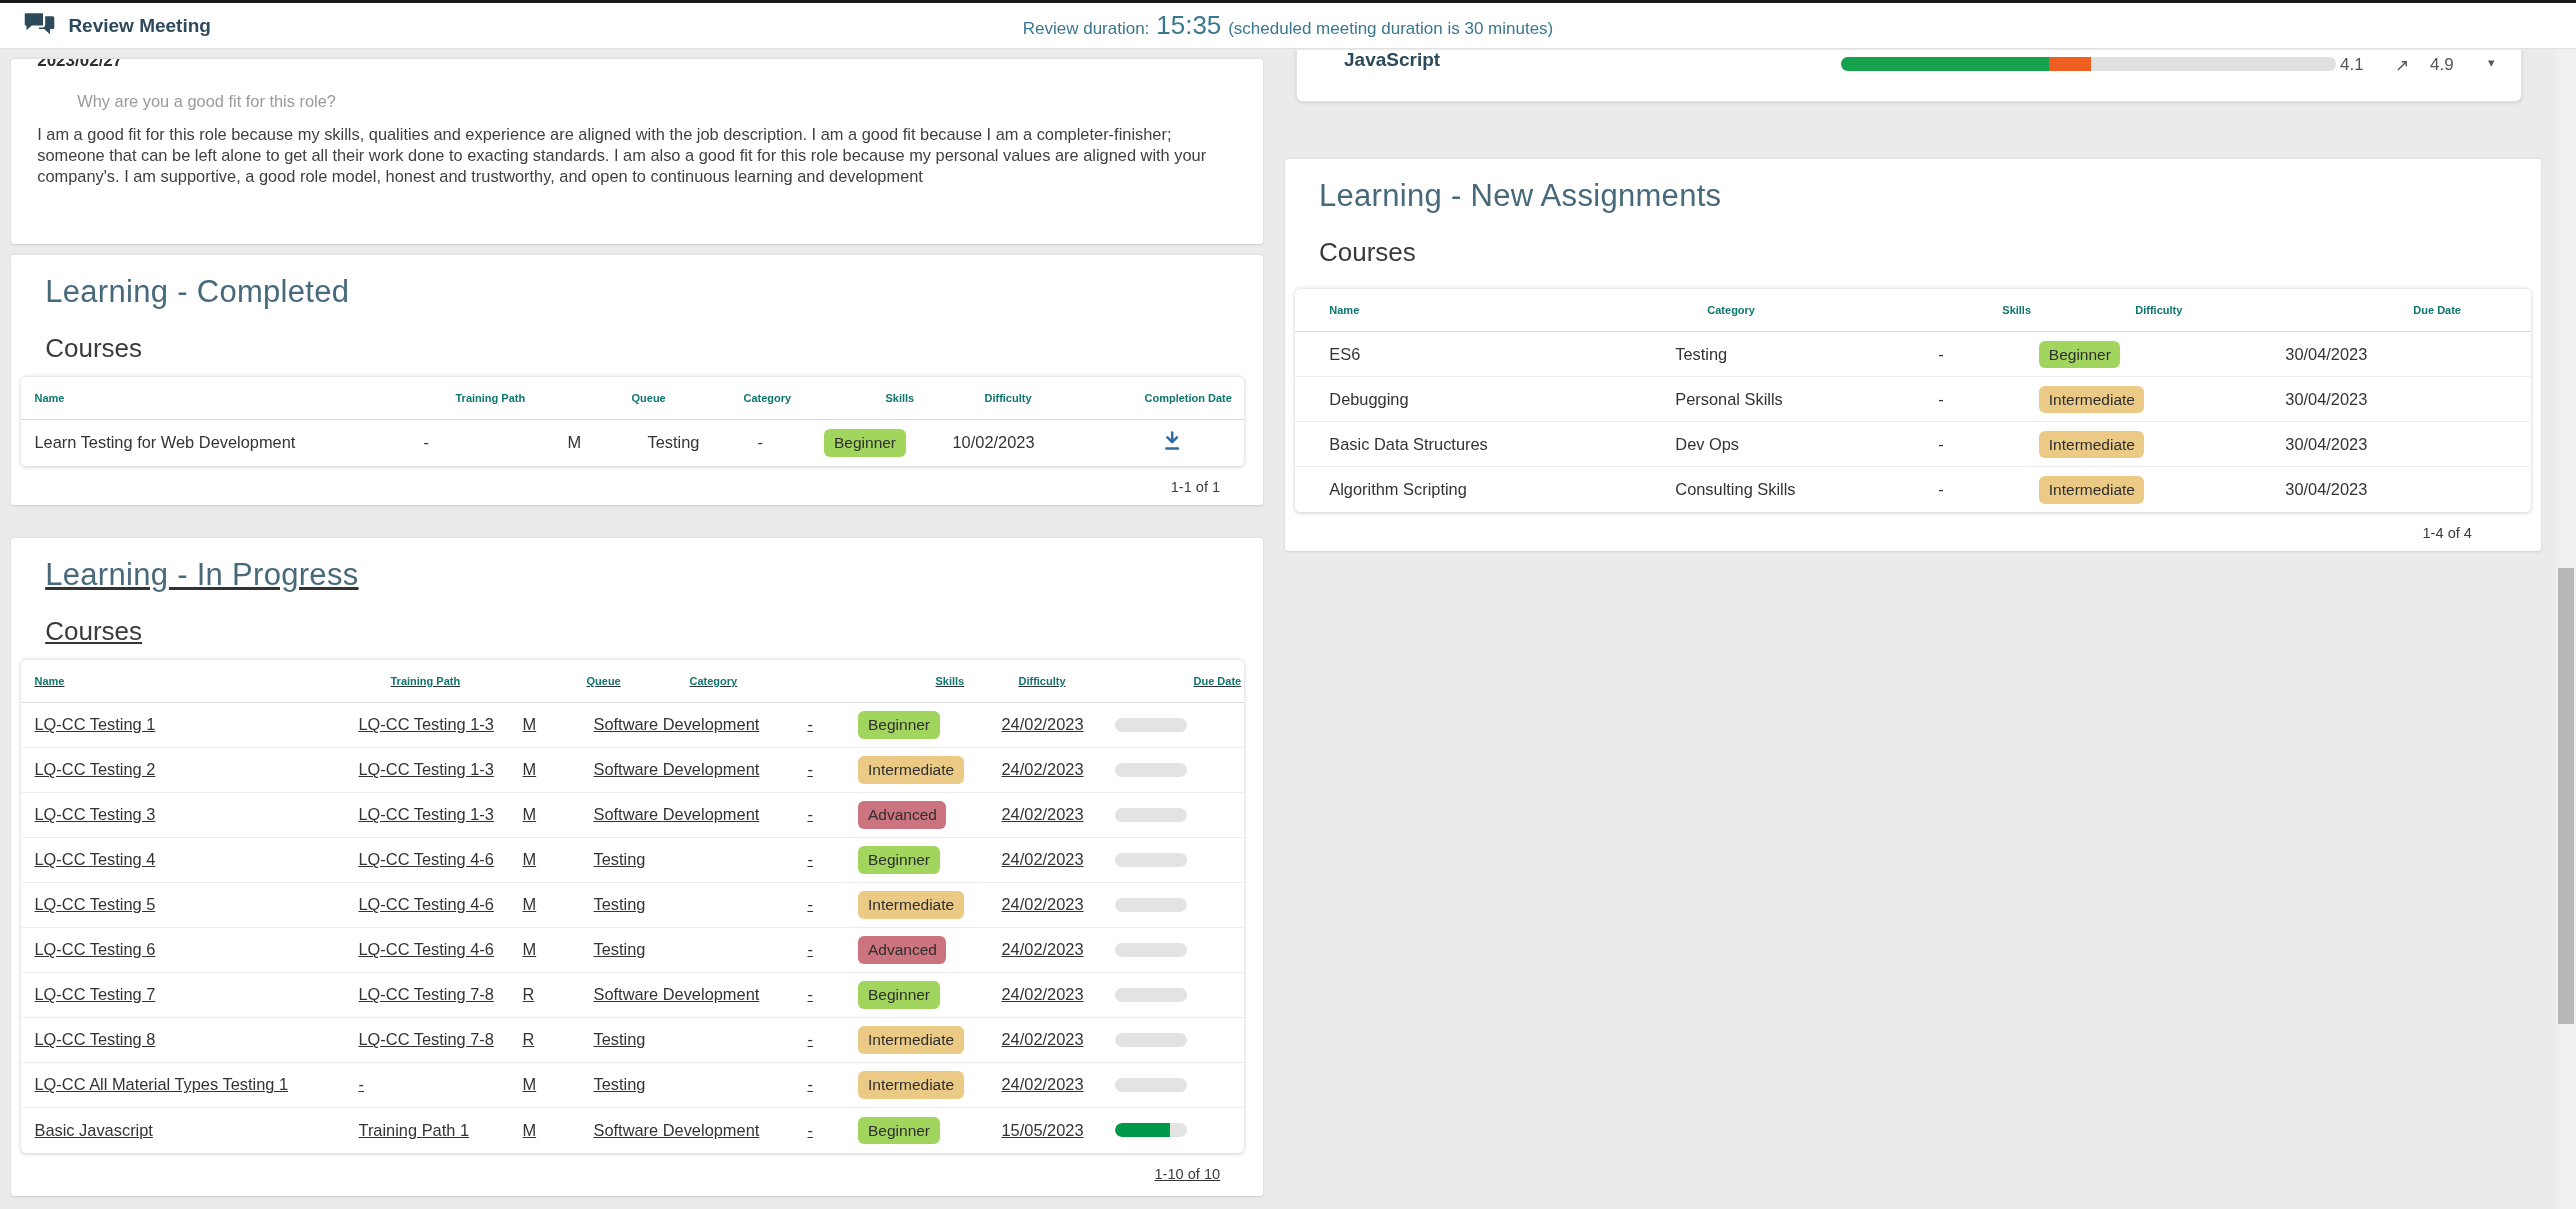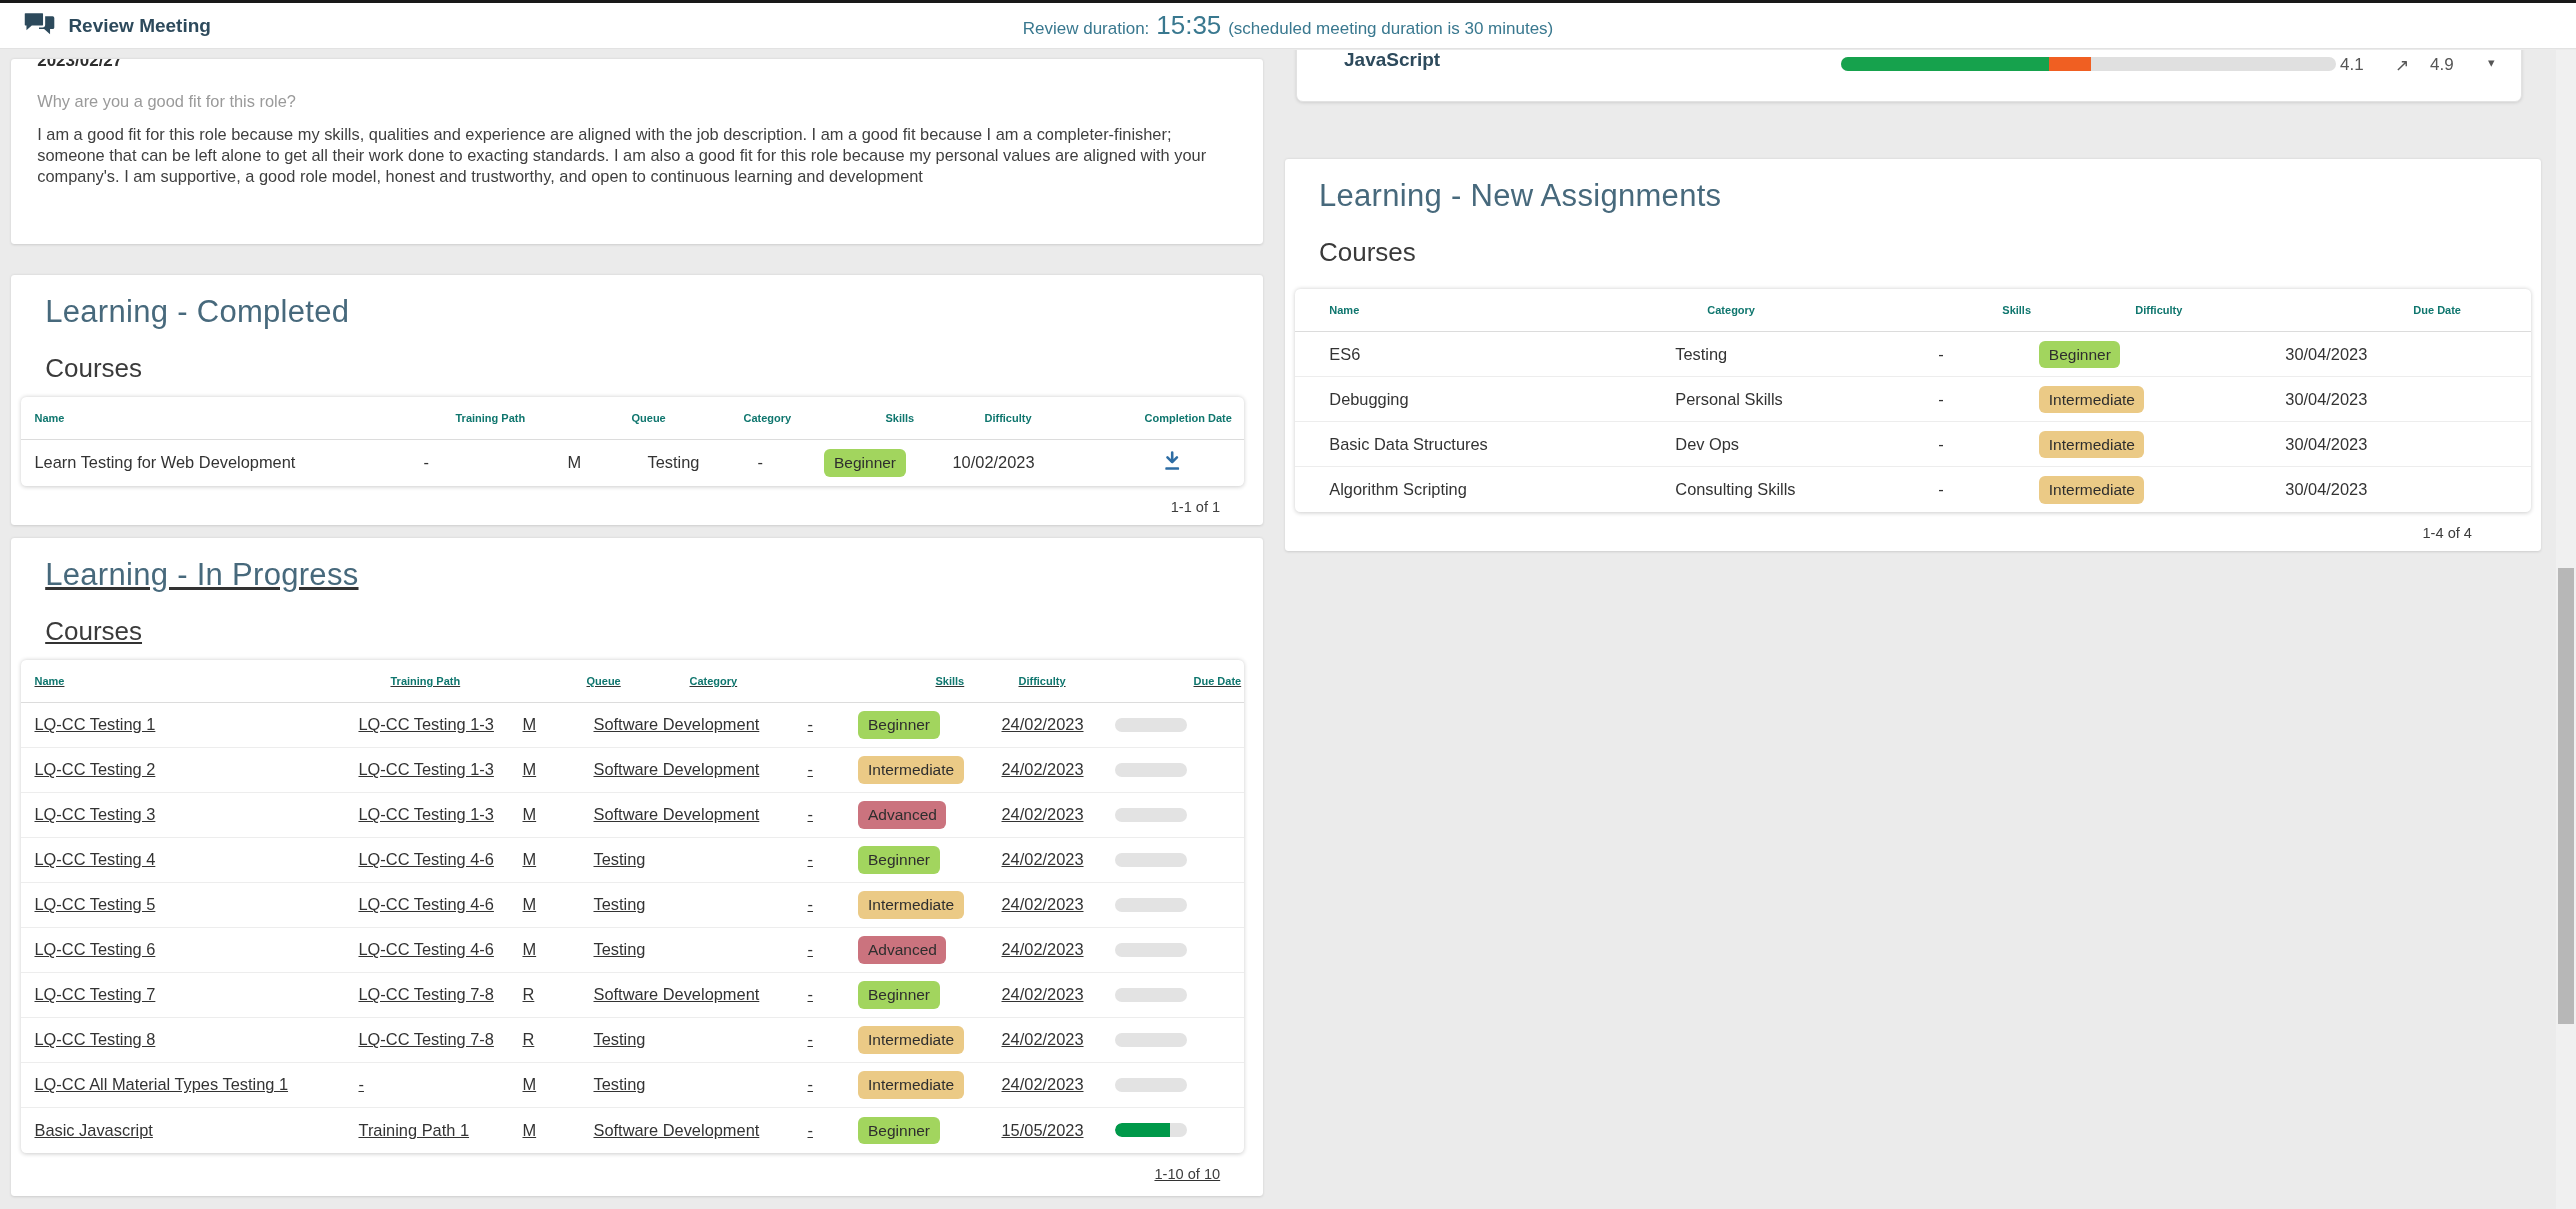--- a/index.html
+++ b/index.html
@@ -40,24 +40,24 @@
   .badge { display:inline-block; padding:6px 9.5px; border-radius:6px; font-size:15.5px; color:#2e2e2e; line-height:15.5px; }
   .b-green { background:#a2d55e; }
   .b-tan { background:#ebca86; }
   .b-rose { background:#cb737e;text-align:right; }
   .pbar { width:72px; height:13.8px; background:#e3e3e3; border-radius:6.9px; overflow:hidden; }
   .pbar .fill { height:100%; background:#00994a; border-radius:6.9px 0 0 6.9px; }
   .pagination { text-align:right; padding:13px 43px 0 0; font-size:14.6px; color:#3c3c3c; }
   
   #qa-panel { left:11.2px; top:8.6px; width:1252px; height:185px; padding:0 26px; overflow:hidden; }
   .qa-date { font-weight:bold; font-size:17px; color:#2f2f2f; margin-top:-7.7px; }
-  .qa-question { margin-top:20.7px; font-size:16.4px; color:#9a9a9a; }
+  .qa-question { margin-top:20.7px; font-size:16.4px; color:#9a9a9a;margin-left:40px; }
   .qa-answer { margin-top:13.8px; font-size:16.4px; line-height:20.7px; color:#3f3f3f; max-width:1215px; }
   
-  #completed-panel { left:11.2px; top:225px; width:1252px; height:250px; }
+  #completed-panel { left:11.2px; top:205px; width:1252px; height:250px; }
   #inprogress-panel { left:11.2px; top:488px; width:1252px; height:658px;text-decoration:underline; }
   #assign-panel { left:1285px; top:109px; width:1256px; height:392px; }
   #assign-panel .card { margin:22.4px 10.3px 0 10.3px; }
   #assign-panel .pagination { padding-right:69px; }
   
   #js-card {
     position:absolute; left:1296px; top:-34px; width:1226px; height:86px;
     background:#fff; border:0.9px solid #e2e2e2; border-radius:6.9px; box-shadow:0 0.9px 3.4px rgba(0,0,0,0.12);
   }
   .js-name { position:absolute; left:47px; top:32px; font-size:19px; font-weight:bold; color:#2d4a5c; }

